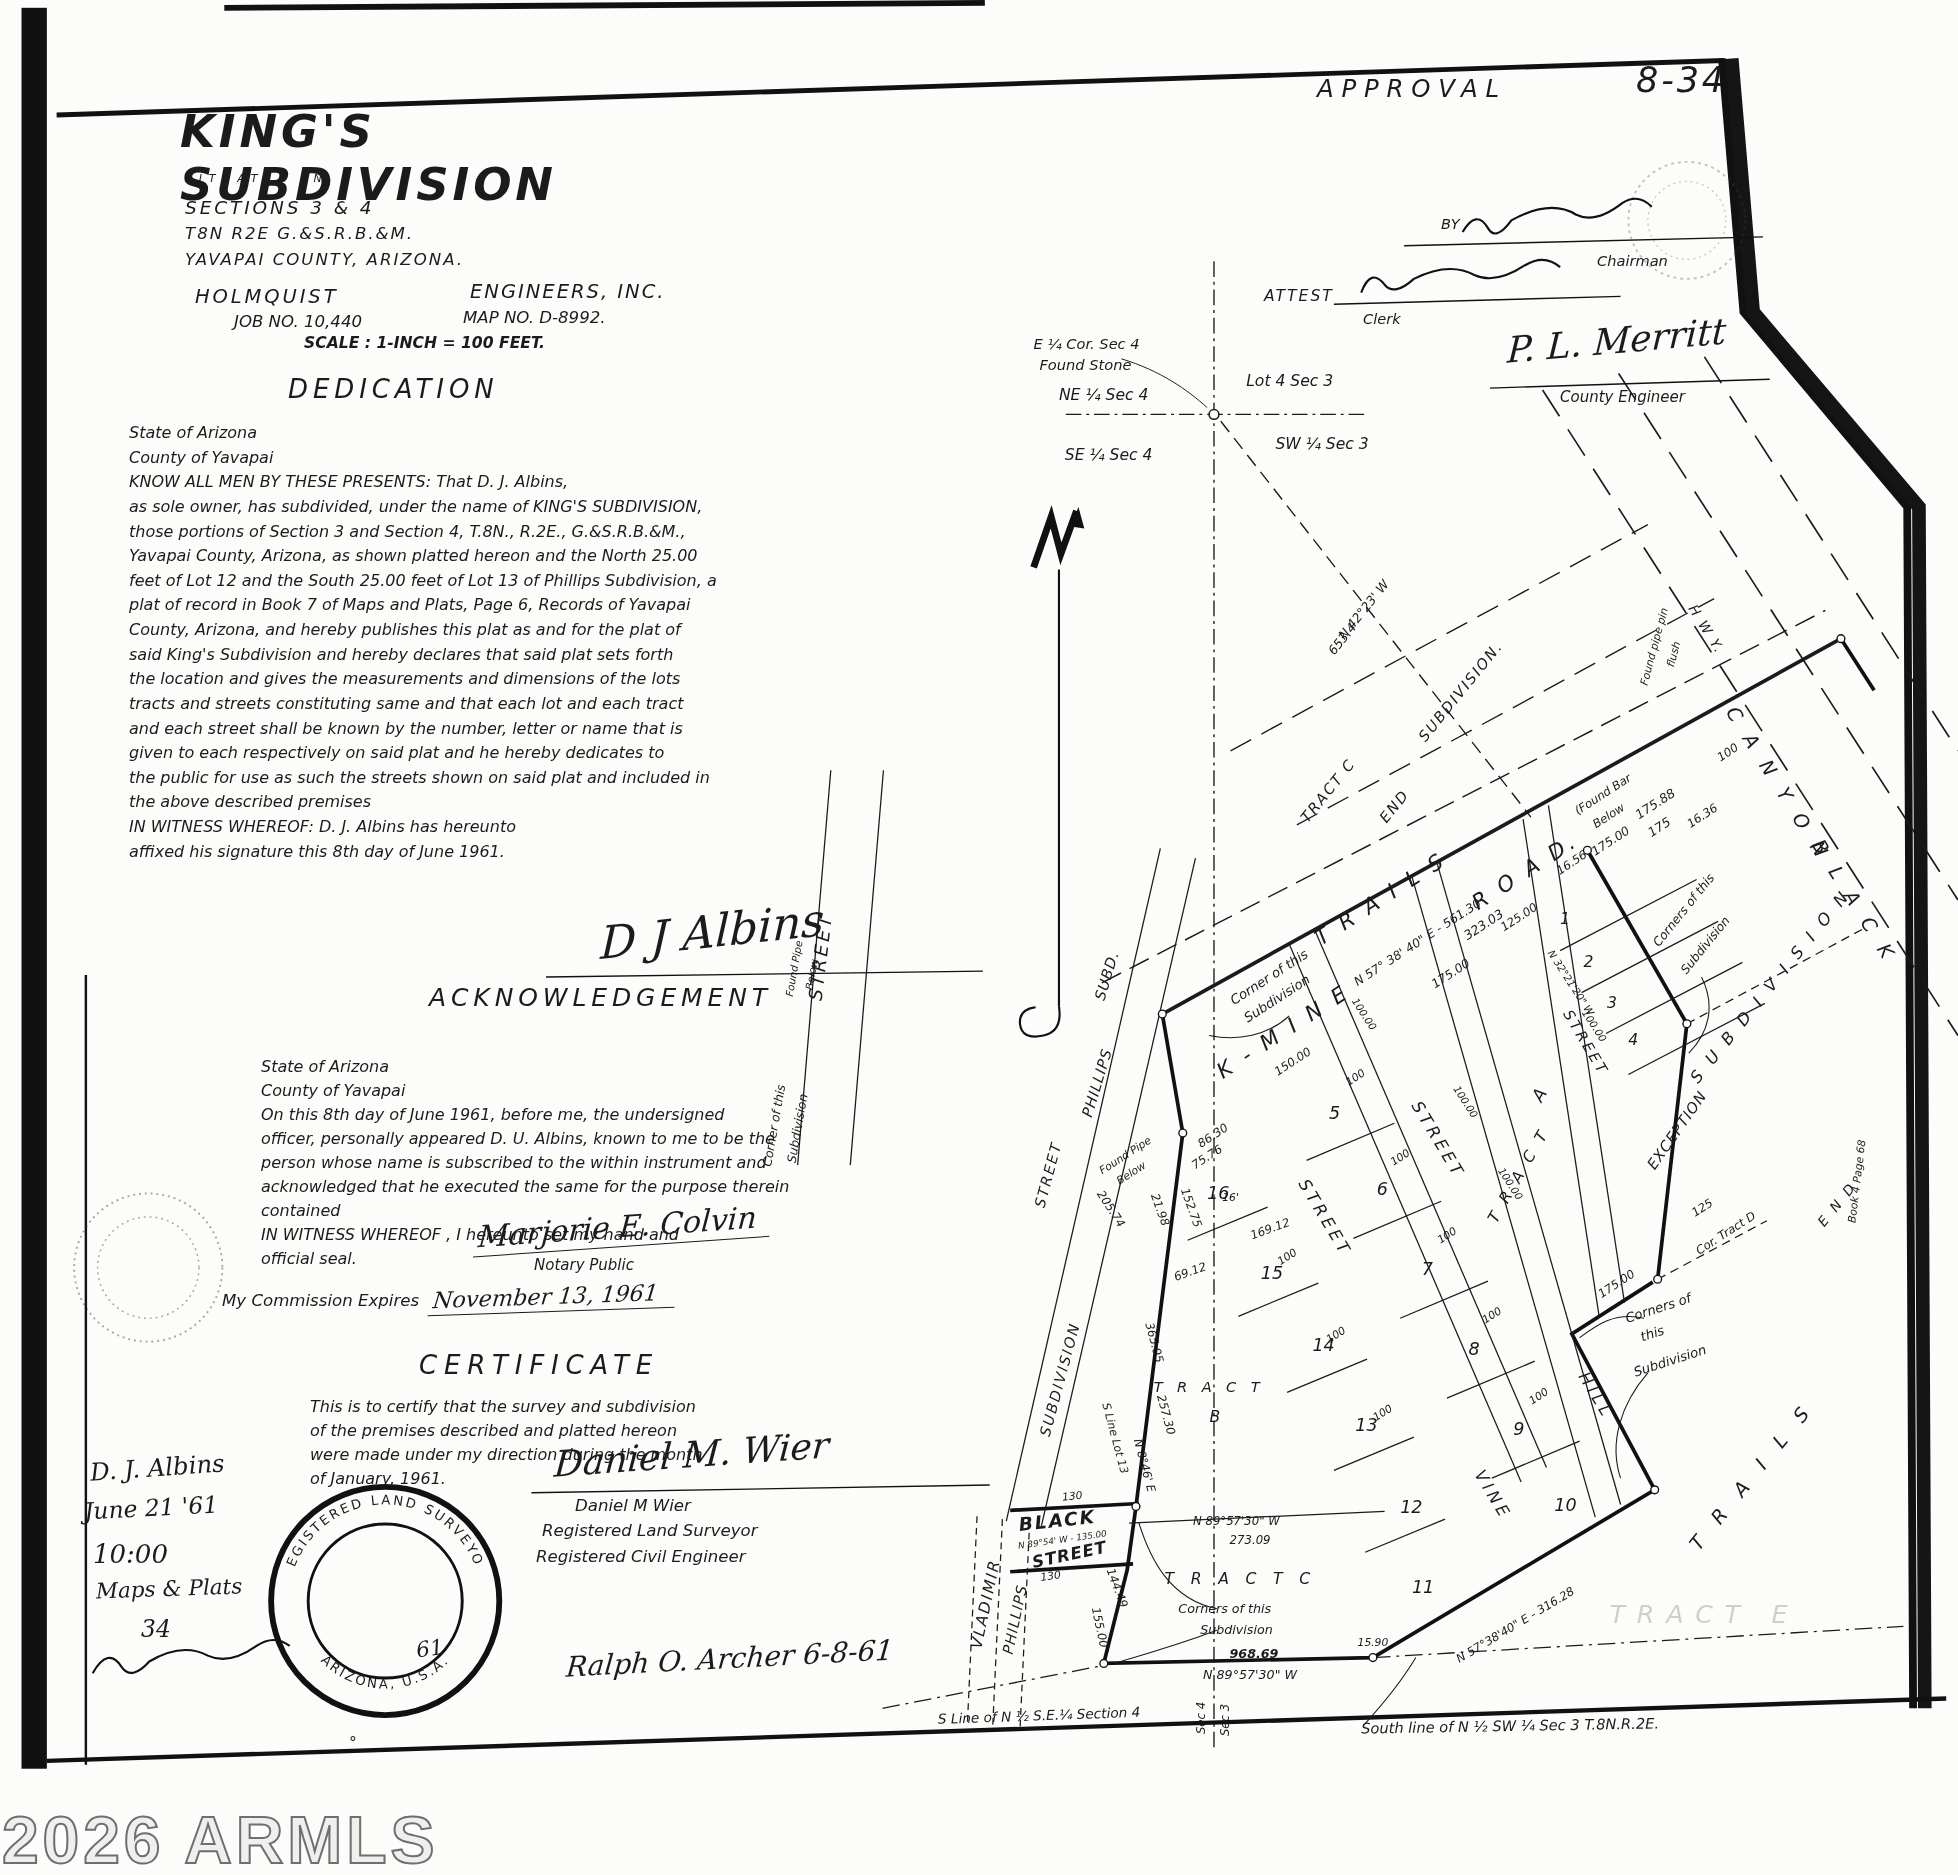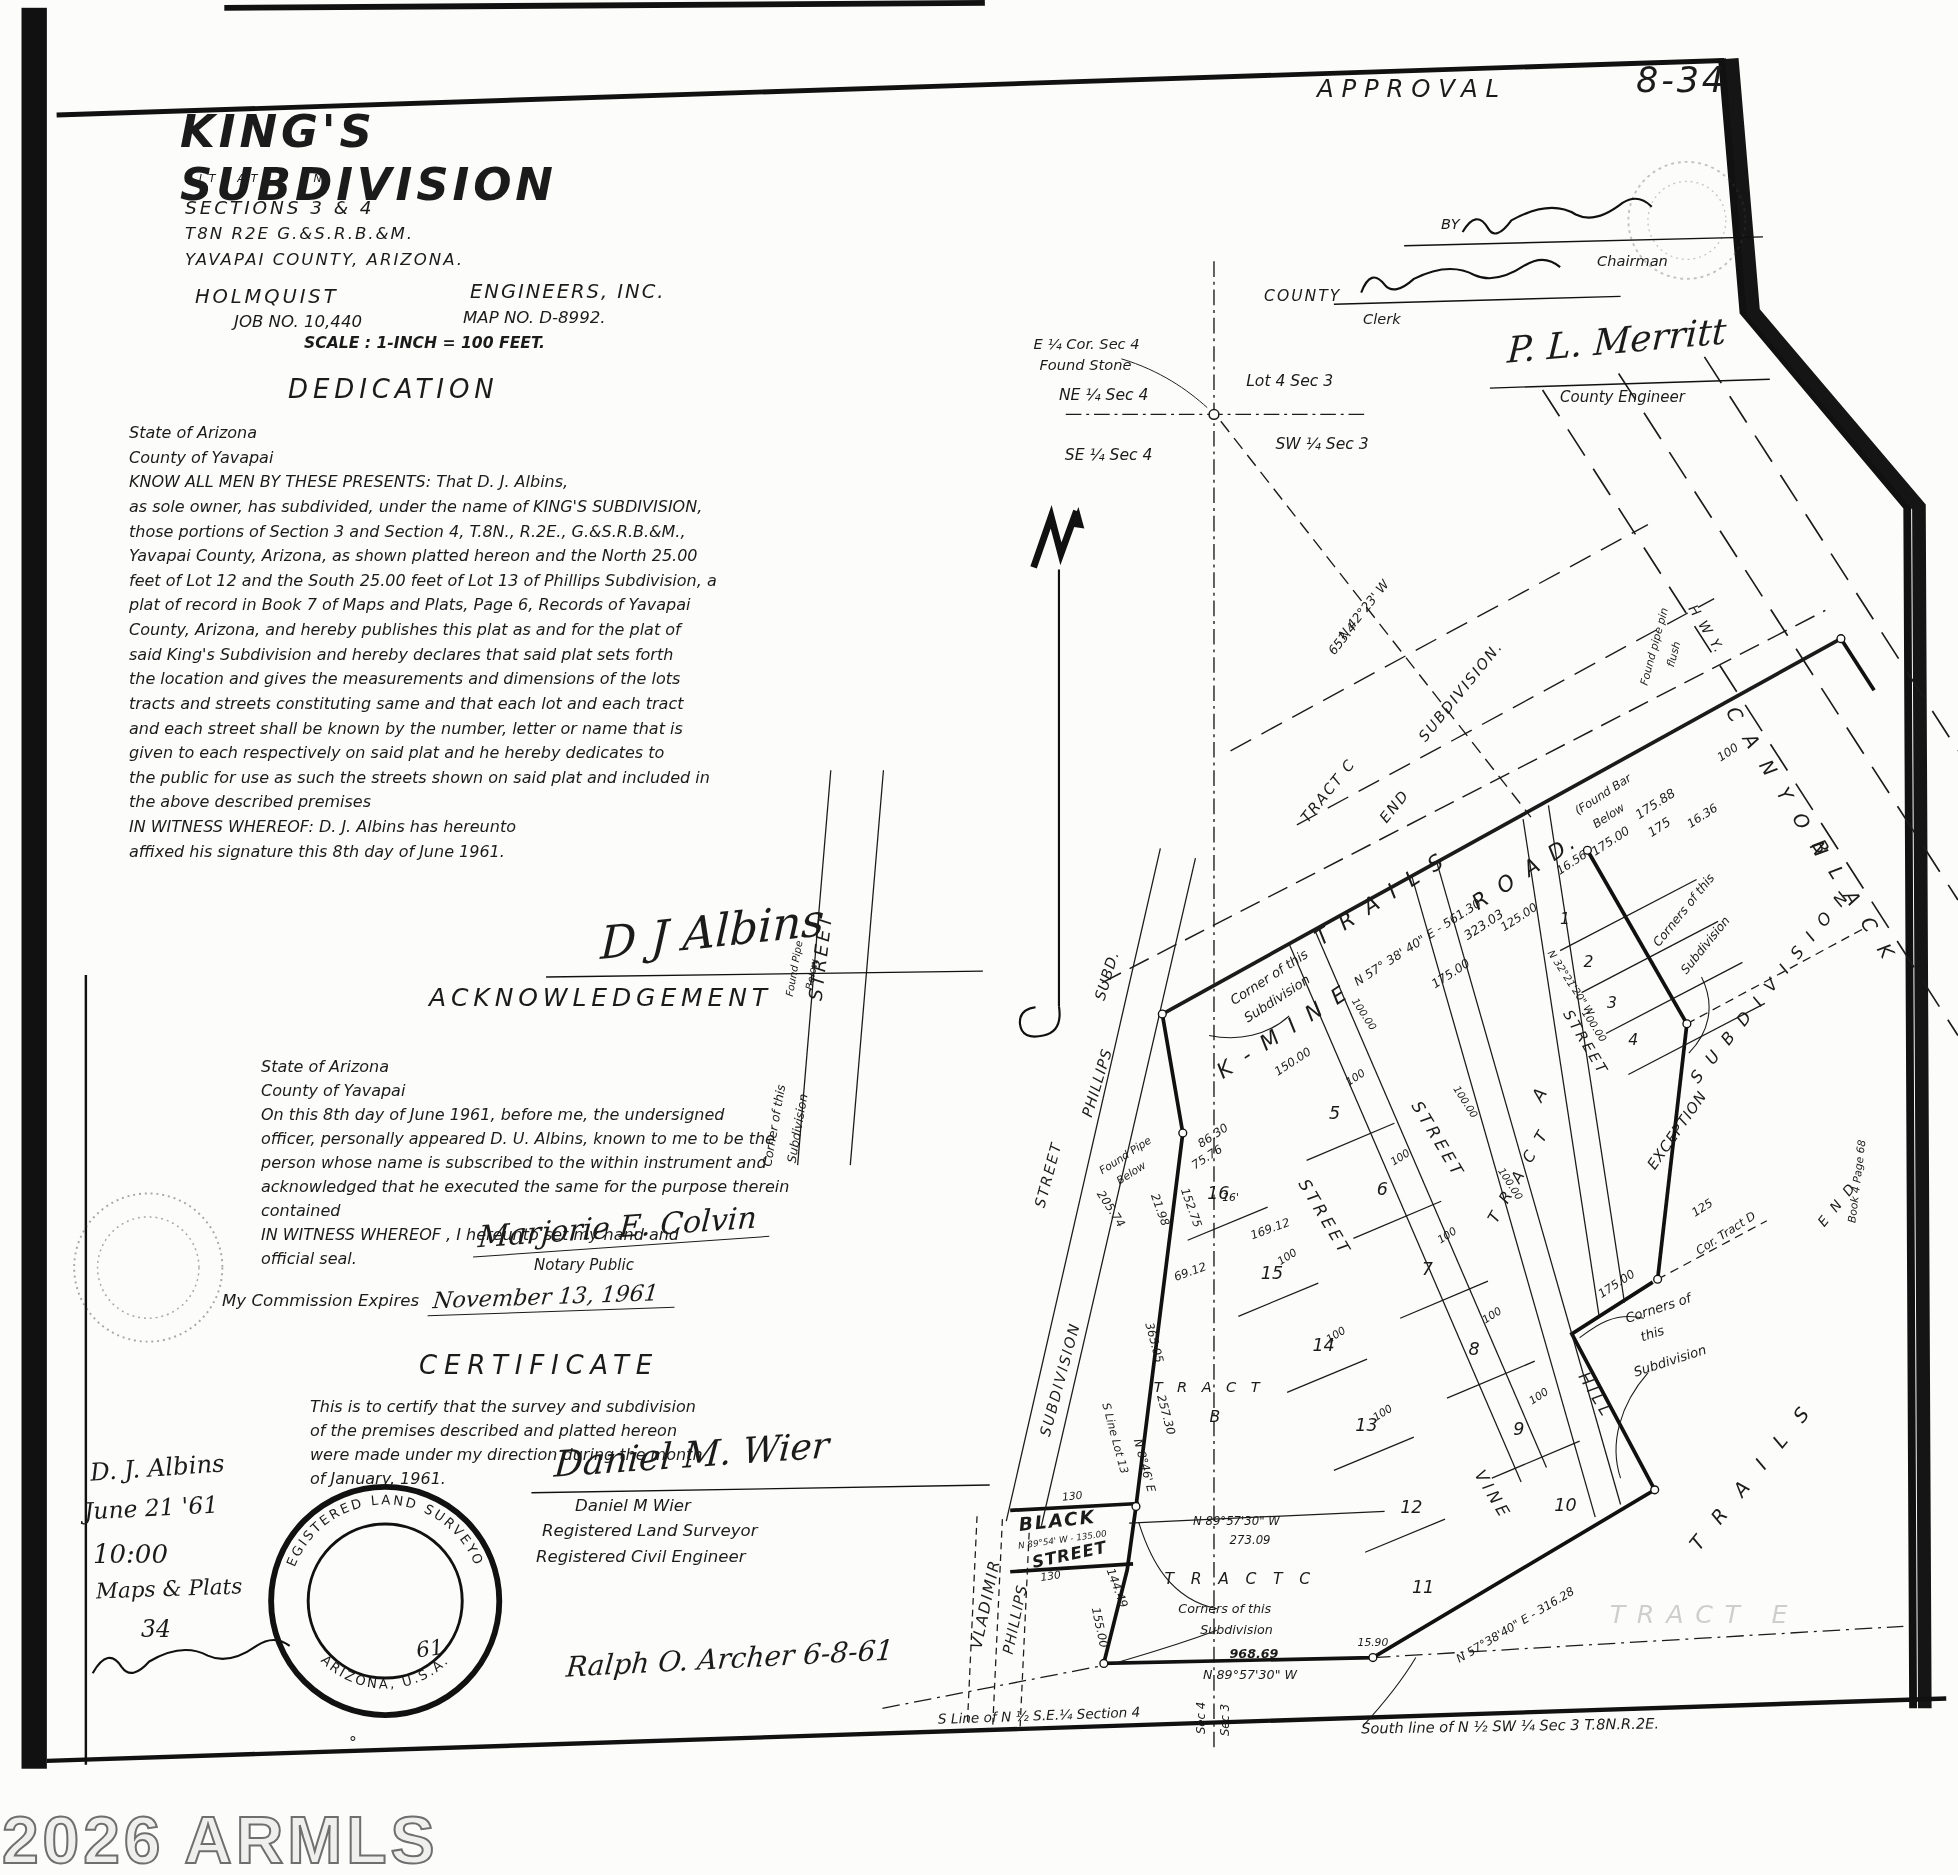--- a/index.html
+++ b/index.html
@@ -377,21 +377,21 @@
   <div class="abs script" style="left:141px;top:1615px;font-size:23.4px">34</div>
 
   <div class="abs script" style="left:566px;top:1642px;font-size:28px;transform:rotate(-3deg) skewX(-8deg)">Ralph O. Archer  6-8-61</div>
 
   <span class="abs hand" style="left:349px;top:1734px;font-size:15.6px">°</span>
 
   <div class="abs hand" style="left:1636px;top:60px;font-size:35px;letter-spacing:2.9px">8-34</div>
   <div class="abs hand ctr" style="left:1317px;top:74px;width:302px;font-size:24.4px;letter-spacing:7.8px">APPROVAL</div>
   <div class="abs hand" style="left:1441px;top:215px;font-size:14.6px">BY</div>
   <div class="abs hand" style="left:1597px;top:252px;font-size:14.6px">Chairman</div>
-  <div class="abs hand" style="left:1264px;top:287px;font-size:15.6px;letter-spacing:2px">COUNTY</div>
+  <div class="abs hand" style="left:1264px;top:287px;font-size:15.6px;letter-spacing:2px">ATTEST</div>
   <div class="abs hand" style="left:1363px;top:310px;font-size:14.6px">Clerk</div>
   <div class="abs script" style="left:1507px;top:320px;font-size:36px;transform:rotate(-5deg) skewX(-8deg)">P. L. Merritt</div>
   <div class="abs hand" style="left:1560px;top:388px;font-size:15px">County  Engineer</div>
 
   <div class="abs wm" style="left:2px;top:1802px;font-size:66px">2026 ARMLS</div>
 
 </div>
 
 
 </body></html>

